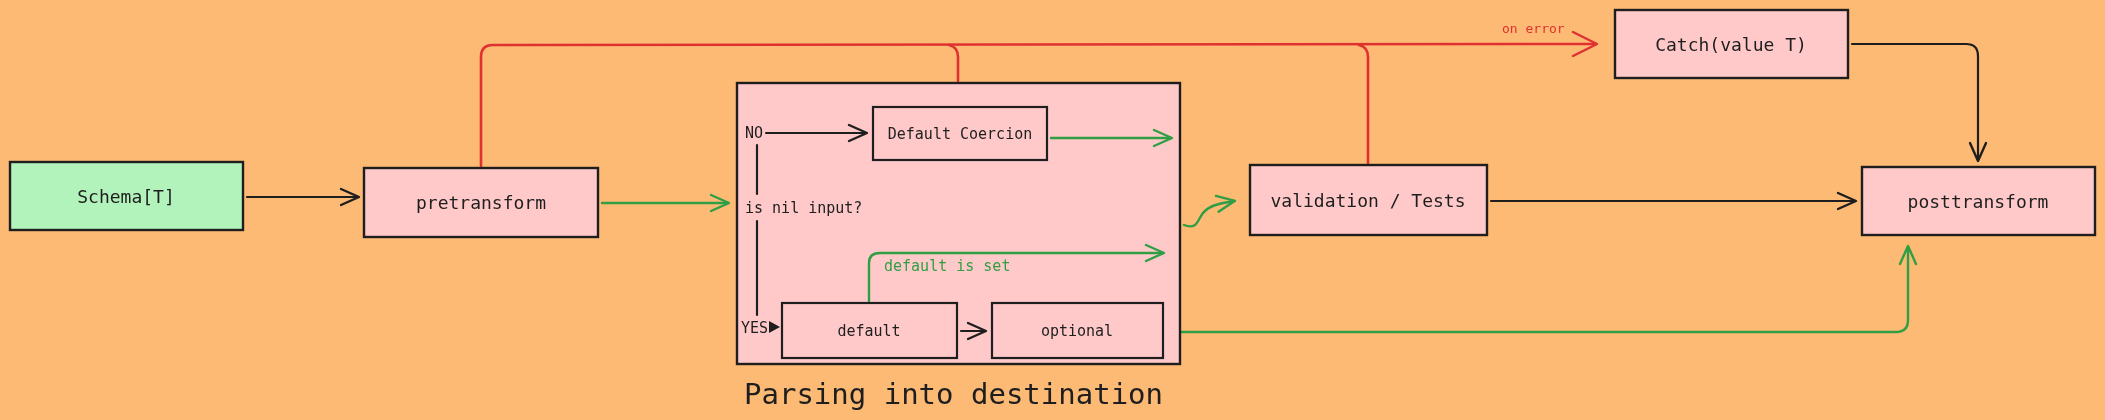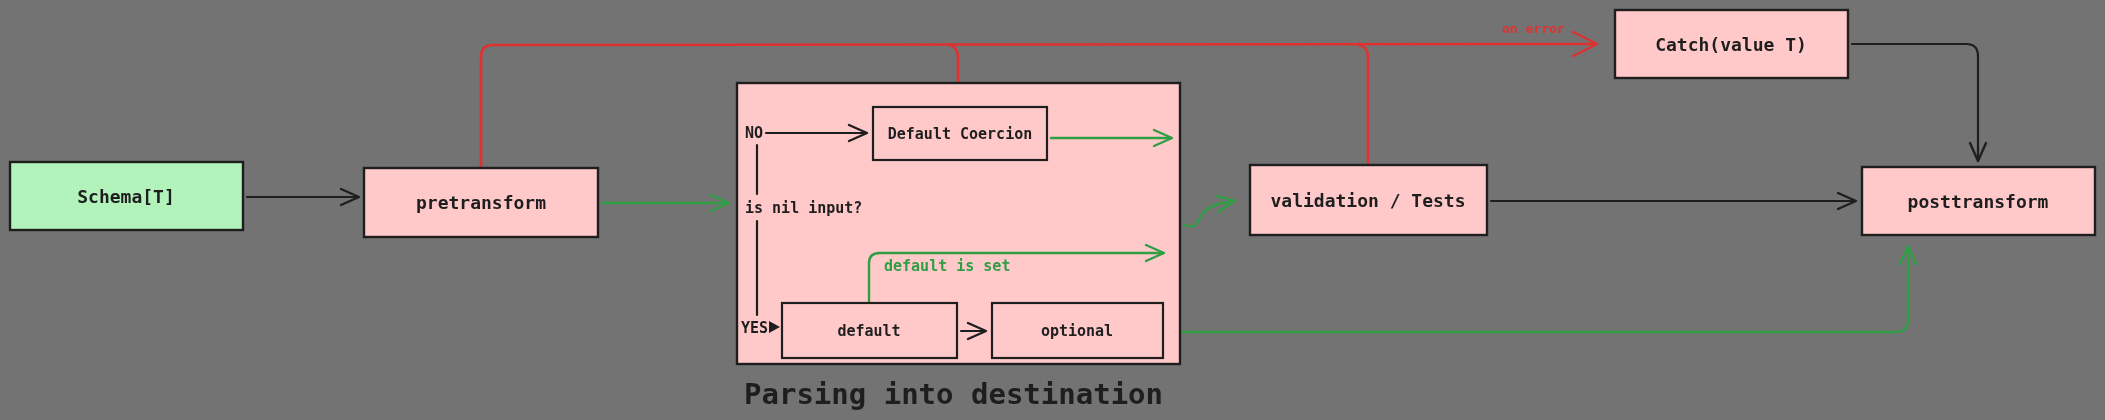--- a/index.html
+++ b/index.html
@@ -1,16 +1,16 @@
 <!DOCTYPE html>
 <html><head>
 <meta charset="utf-8">
 <style>
   html,body{margin:0;padding:0;background:#ffffff;}
-  .canvas{position:relative;width:2105px;height:420px;background:#737373;overflow:hidden;font-weight:bold;}
+  .canvas{position:relative;width:2105px;height:420px;background:#fdba74;overflow:hidden;}
   svg{display:block;font-family:"DejaVu Sans Mono",monospace;}
   .node{stroke:#1e1e1e;stroke-width:2.4;}
   .inner-node{stroke:#1e1e1e;stroke-width:2.2;}
   .node-label{fill:#1e1e1e;font-size:18px;text-anchor:middle;}
   .inner-label{fill:#1e1e1e;font-size:15px;text-anchor:middle;}
   .small-label{fill:#1e1e1e;font-size:15px;}
   .green-label{fill:#2f9e44;font-size:15px;}
   .red-label{fill:#e03131;font-size:13px;}
   .caption{fill:#1e1e1e;font-size:29px;}
   .edge{fill:none;stroke-linecap:round;stroke-linejoin:round;}

